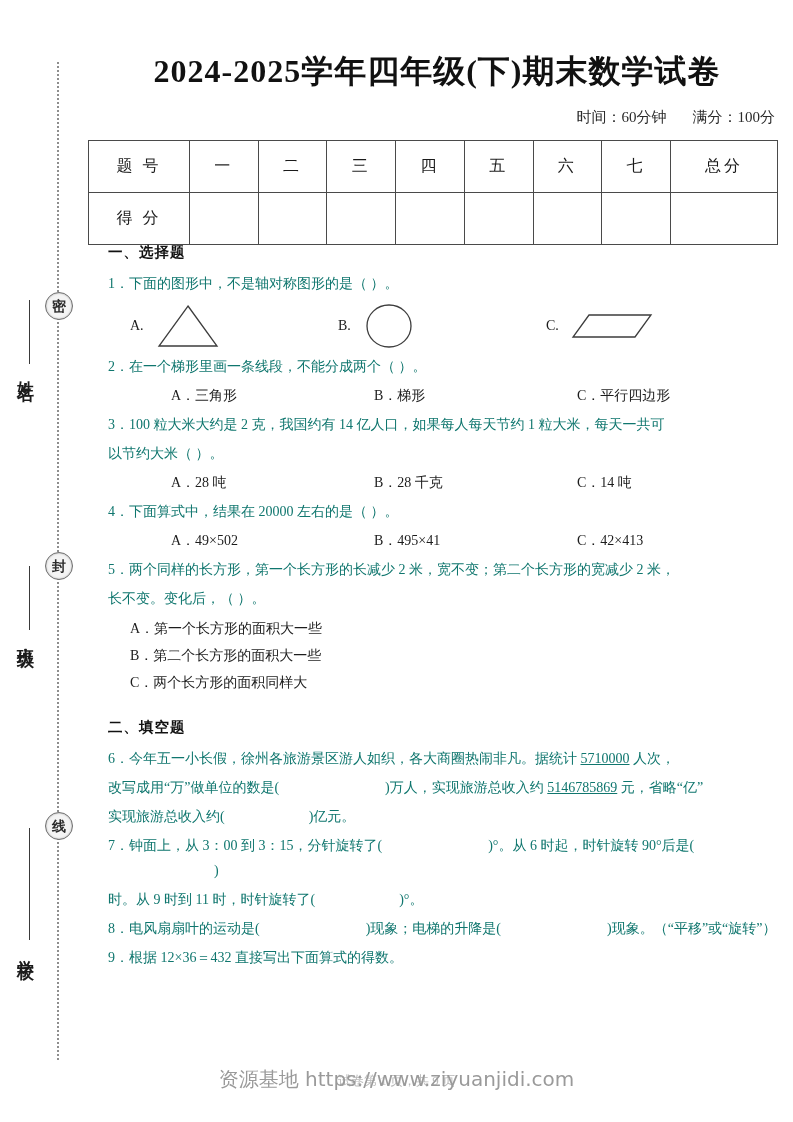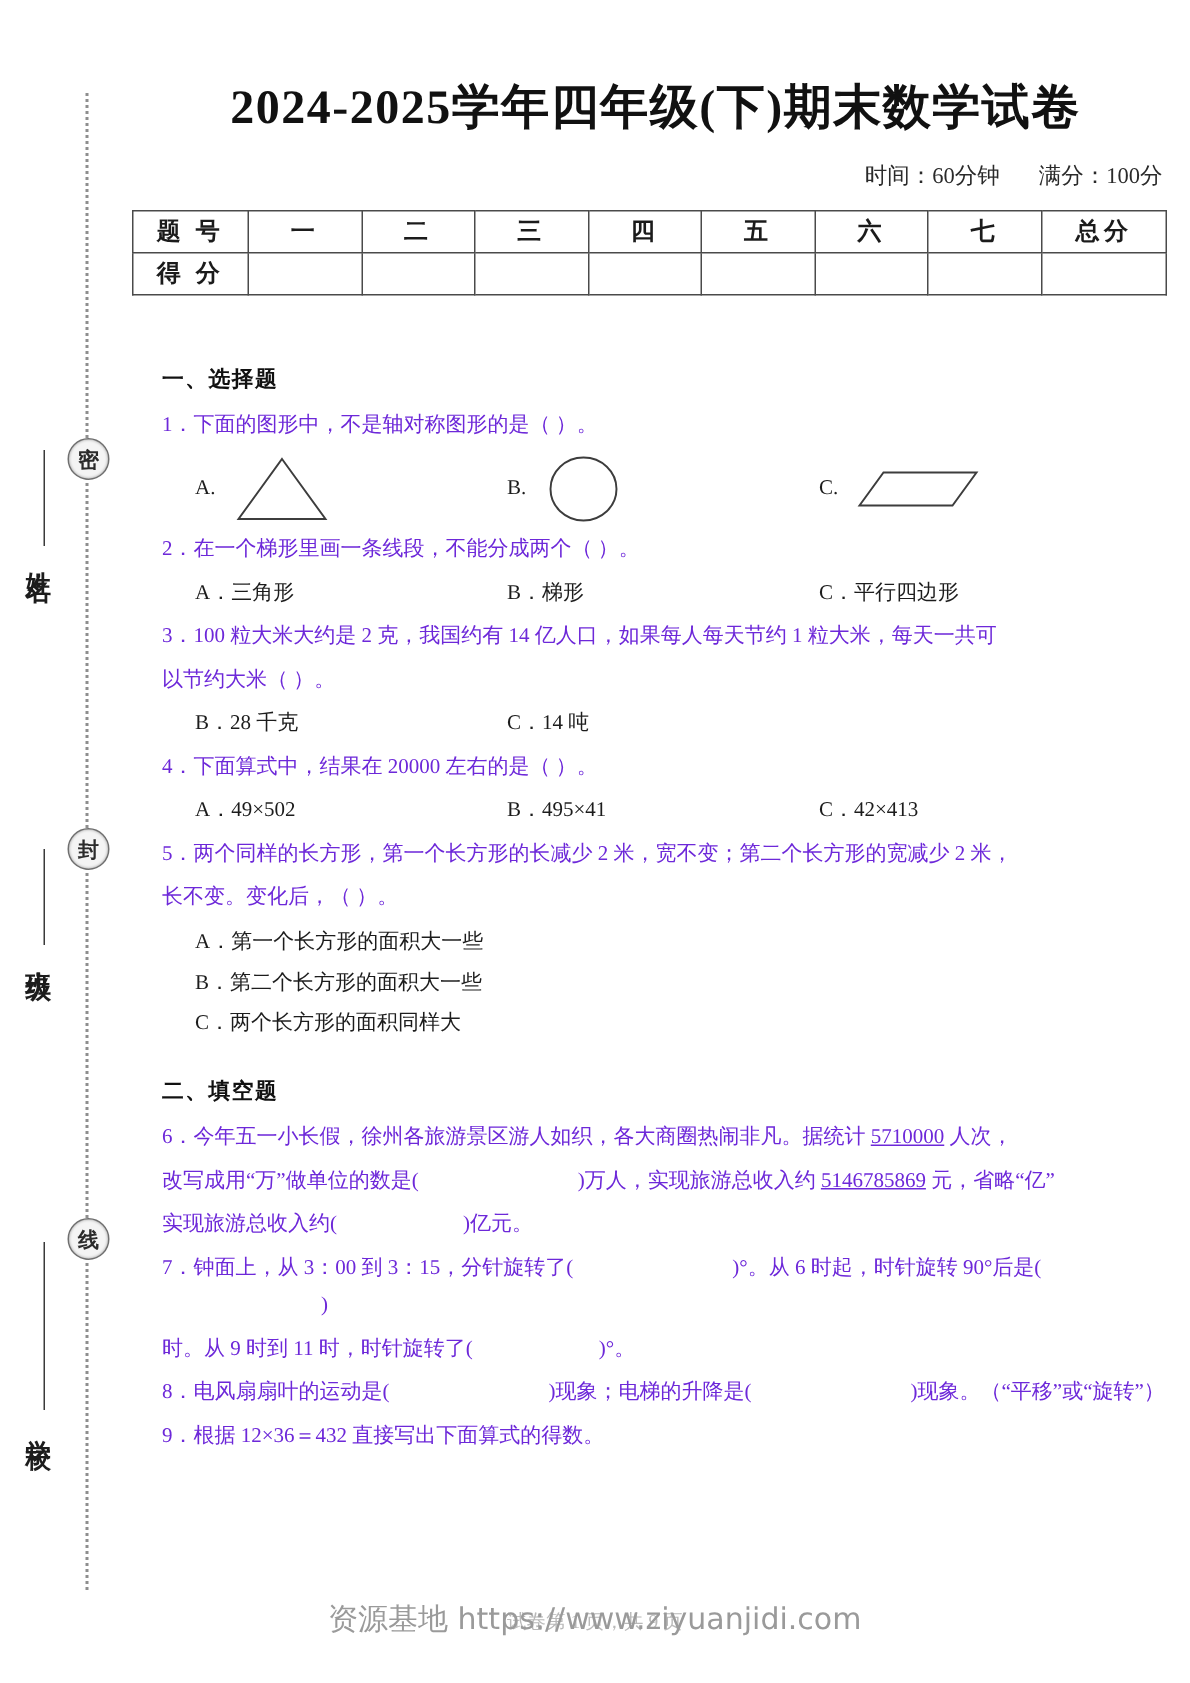--- a/index.html
+++ b/index.html
@@ -104,24 +104,24 @@
     border-collapse: collapse;
     width: 690px;
     table-layout: fixed;
   }
   #score-table td {
     border: 1px solid #4a4a4a;
     height: 27px;
     text-align: center;
     vertical-align: middle;
     font-size: 16px;
-    font-weight: 700;
+    font-weight: 400;
     color: #1b1b1b;
     letter-spacing: 3px;
-    padding: 0;
+    padding: 12px;
   }
   #score-table td.head-cell { width: 76px; }
   #score-table td.total-cell { width: 82px; }
 
   
   #content {
     position: absolute;
     left: 16px;
     top: 243px;
     width: 672px;
@@ -130,32 +130,32 @@
     font-weight: 700;
     font-size: 14.5px;
     letter-spacing: 1px;
     margin: 0 0 9px 0;
     color: #111;
   }
   .q-line {
     font-size: 14px;
     line-height: 25px;
     margin: 0 0 4px 0;
-    color: #6d28d9;
+    color: #0f766e;
   }
   .q-cont { margin-left: 0; }
   .opt-row {
     display: flex;
     font-size: 14px;
     line-height: 25px;
     margin: 1px 0 4px 0;
     padding-left: 22px;
   }
   .opt-row > span { display: inline-block; }
-  .opt-a { width: 208px; }
+  .opt-a { width: 208px; margin-left: 41px; }
   .opt-b { width: 208px; }
   .opt-c { width: 208px; }
   .opt-stack {
     padding-left: 22px;
     font-size: 14px;
     line-height: 27px;
   }
   .shape-row {
     display: flex;
     align-items: center;
@@ -281,20 +281,21 @@
     <div class="q-line">2．在一个梯形里画一条线段，不能分成两个（    ）。</div>
     <div class="opt-row">
       <span class="opt-a">A．三角形</span>
       <span class="opt-b">B．梯形</span>
       <span class="opt-c">C．平行四边形</span>
     </div>
 
     <div class="q-line">3．100 粒大米大约是 2 克，我国约有 14 亿人口，如果每人每天节约 1 粒大米，每天一共可</div>
     <div class="q-line q-cont">以节约大米（    ）。</div>
     <div class="opt-row">
+      <span class="opt-a">A．28 吨</span>
       <span class="opt-b">B．28 千克</span>
       <span class="opt-c">C．14 吨</span>
     </div>
 
     <div class="q-line">4．下面算式中，结果在 20000 左右的是（    ）。</div>
     <div class="opt-row">
       <span class="opt-a">A．49×502</span>
       <span class="opt-b">B．495×41</span>
       <span class="opt-c">C．42×413</span>
     </div>

